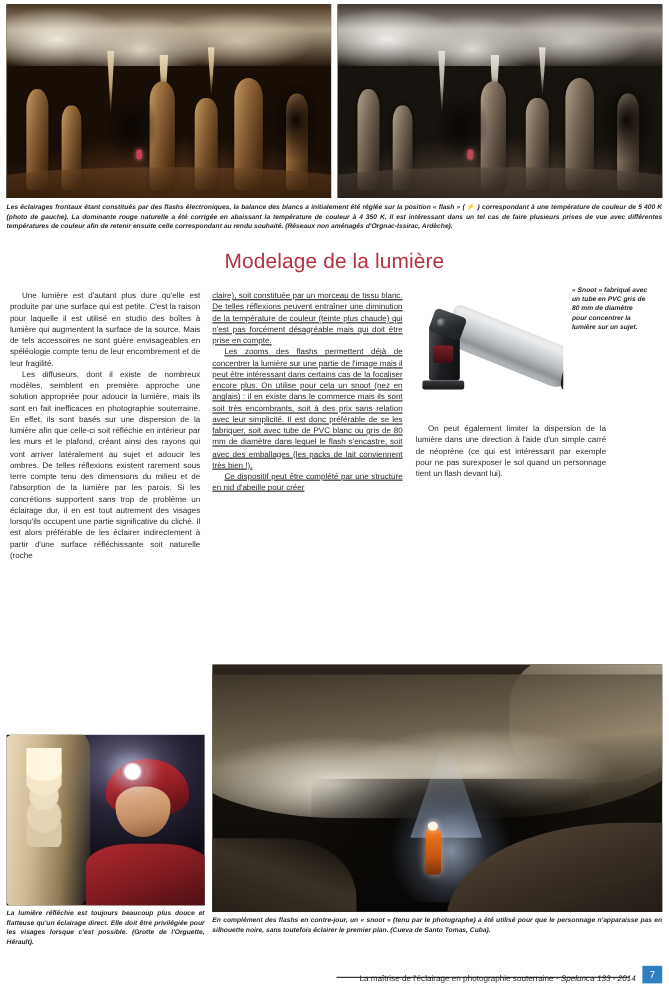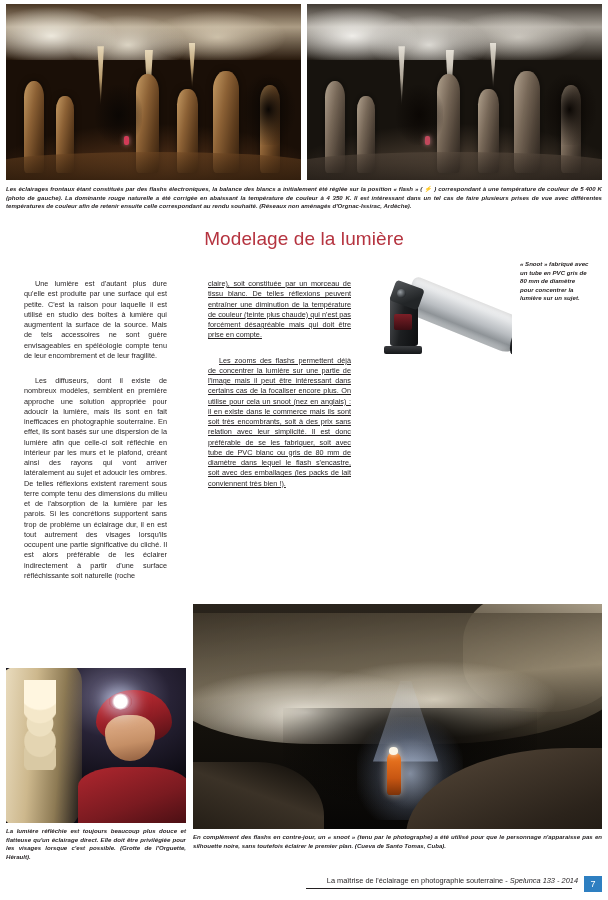--- a/index.html
+++ b/index.html
@@ -134,21 +134,21 @@
   
   .col {
     position: absolute;
     font-size: 7.3px;
     line-height: 10.25px;
     text-align: justify;
     text-justify: inter-word;
     color: #231f20;
     hyphens: manual;
   }
-  .col p { margin: 15px; text-indent: 11px; }
+  .col p { margin: 0; text-indent: 11px; }
   .col p.noind { text-indent: 0; }
   .col-1 { left: 9px;   top: 264px; width: 173px; }
   .col-2 { left: 193px; top: 264px; width: 173px; text-decoration: underline; }
   .col-3 { left: 378px; top: 385px; width: 173px; }
 
   
   .snoot-fig {
     position: absolute;
     left: 378px;
     top: 258px;
@@ -367,21 +367,21 @@
   .br-fig .fig-caption { width: 409px; }
 
   
   .footer {
     position: absolute;
     left: 306px;
     top: 876px;
     width: 296px;
     height: 18px;
     display: flex;
-    align-items: flex-start;
+    align-items: flex-end;
     justify-content: flex-end;
     gap: 6px;
   }
   .footer-rule {
     position: absolute;
     left: 306px;
     top: 888px;
     width: 266px;
     height: 1px;
     background: #231f20;
@@ -451,37 +451,39 @@
   <div class="section-title">Modelage de la lumière</div>
 
   <div class="col col-1">
     <p>Une lumière est d'autant plus dure qu'elle est produite par une surface qui est petite. C'est la raison pour laquelle il est utilisé en studio des boîtes à lumière qui augmentent la surface de la source. Mais de tels accessoires ne sont guère envisageables en spéléologie compte tenu de leur encombrement et de leur fragilité.</p>
     <p>Les diffuseurs, dont il existe de nombreux modèles, semblent en première approche une solution appropriée pour adoucir la lumière, mais ils sont en fait inefficaces en photographie souterraine. En effet, ils sont basés sur une dispersion de la lumière afin que celle-ci soit réfléchie en intérieur par les murs et le plafond, créant ainsi des rayons qui vont arriver latéralement au sujet et adoucir les ombres. De telles réflexions existent rarement sous terre compte tenu des dimensions du milieu et de l'absorption de la lumière par les parois. Si les concrétions supportent sans trop de problème un éclairage dur, il en est tout autrement des visages lorsqu'ils occupent une partie significative du cliché. Il est alors préférable de les éclairer indirectement à partir d'une surface réfléchissante soit naturelle (roche</p>
   </div>
 
   <div class="col col-2">
     <p class="noind">claire), soit constituée par un morceau de tissu blanc. De telles réflexions peuvent entraîner une diminution de la température de couleur (teinte plus chaude) qui n'est pas forcément désagréable mais qui doit être prise en compte.</p>
     <p>Les zooms des flashs permettent déjà de concentrer la lumière sur une partie de l'image mais il peut être intéressant dans certains cas de la focaliser encore plus. On utilise pour cela un snoot (nez en anglais) : il en existe dans le commerce mais ils sont soit très encombrants, soit à des prix sans relation avec leur simplicité. Il est donc préférable de se les fabriquer, soit avec tube de PVC blanc ou gris de 80 mm de diamètre dans lequel le flash s'encastre, soit avec des emballages (les packs de lait conviennent très bien !).</p>
+    <p>Ce dispositif peut être complété par une structure en nid d'abeille pour créer</p>
   </div>
 
   <div class="snoot-fig">
     <div class="snoot-photo">
       <div class="snoot-tube">
         <div class="snoot-mouth"></div>
       </div>
       <div class="flash-body"></div>
       <div class="flash-head"></div>
       <div class="flash-lens"></div>
       <div class="flash-panel"></div>
       <div class="flash-foot"></div>
     </div>
     <div class="snoot-caption">« Snoot » fabriqué avec un tube en PVC gris de 80 mm de diamètre pour concentrer la lumière sur un sujet.</div>
   </div>
 
   <div class="col col-3">
+    <p>On peut également limiter la dispersion de la lumière dans une direction à l'aide d'un simple carré de néoprène (ce qui est intéressant par exemple pour ne pas surexposer le sol quand un personnage tient un flash devant lui).</p>
   </div>
 
   <div class="bl-fig">
     <div class="bl-photo">
       <div class="formation"></div>
       <div class="beads"></div>
       <div class="suit"></div>
       <div class="helmet"></div>
       <div class="face"></div>
       <div class="lamp"></div>

